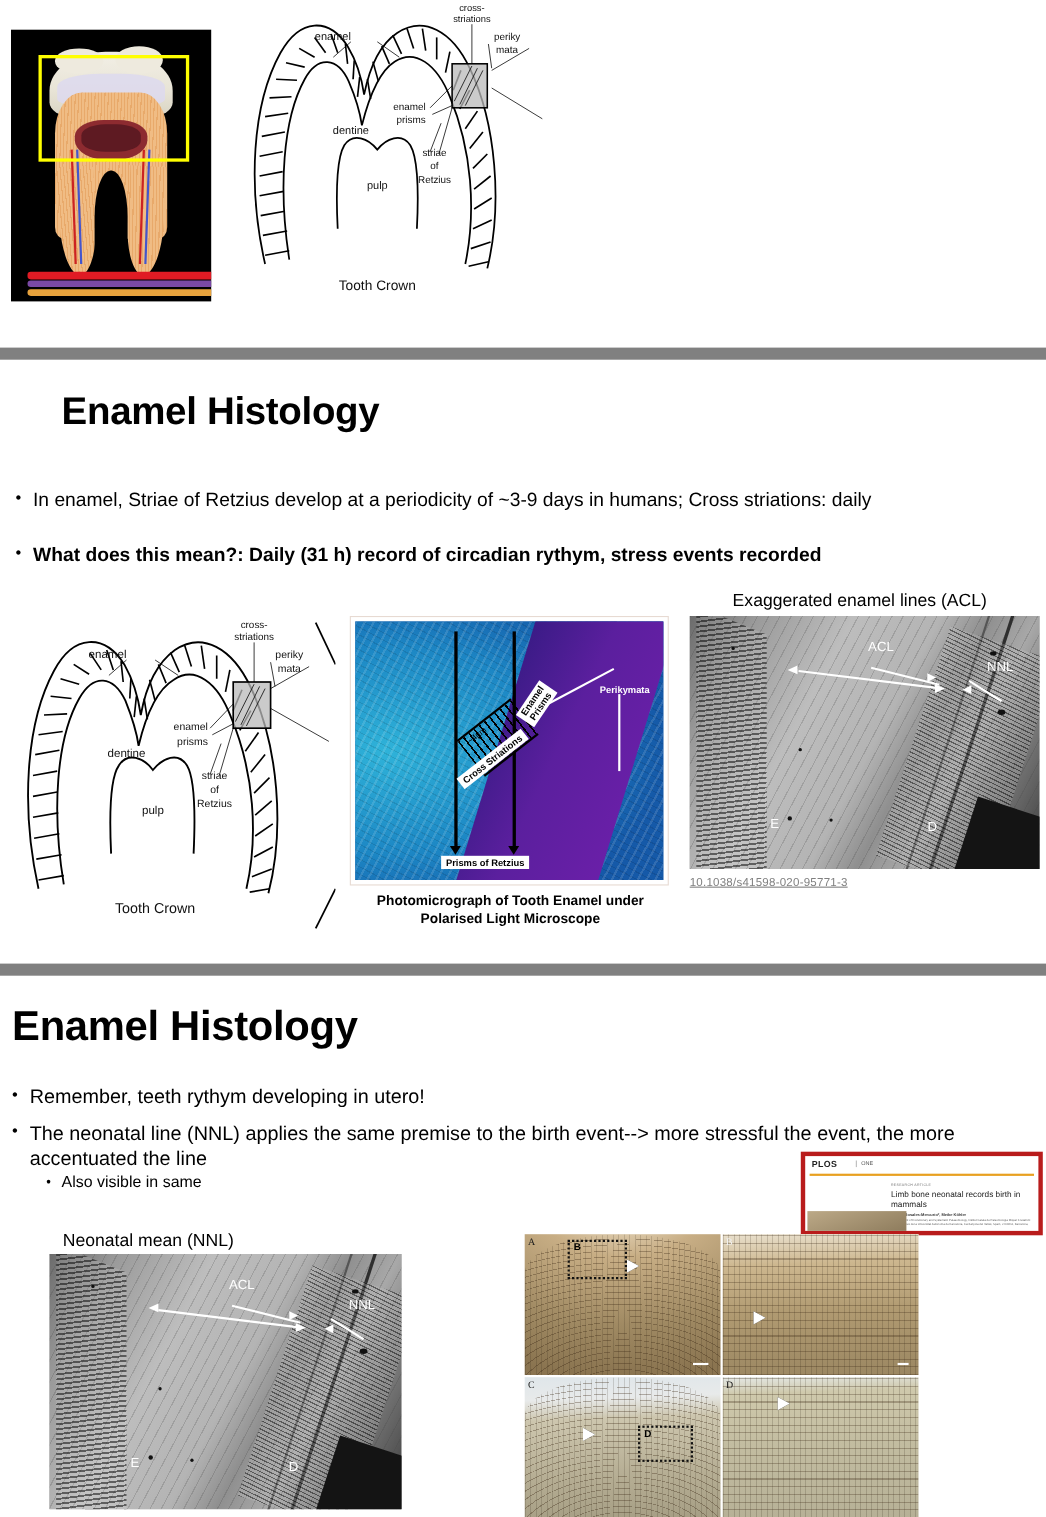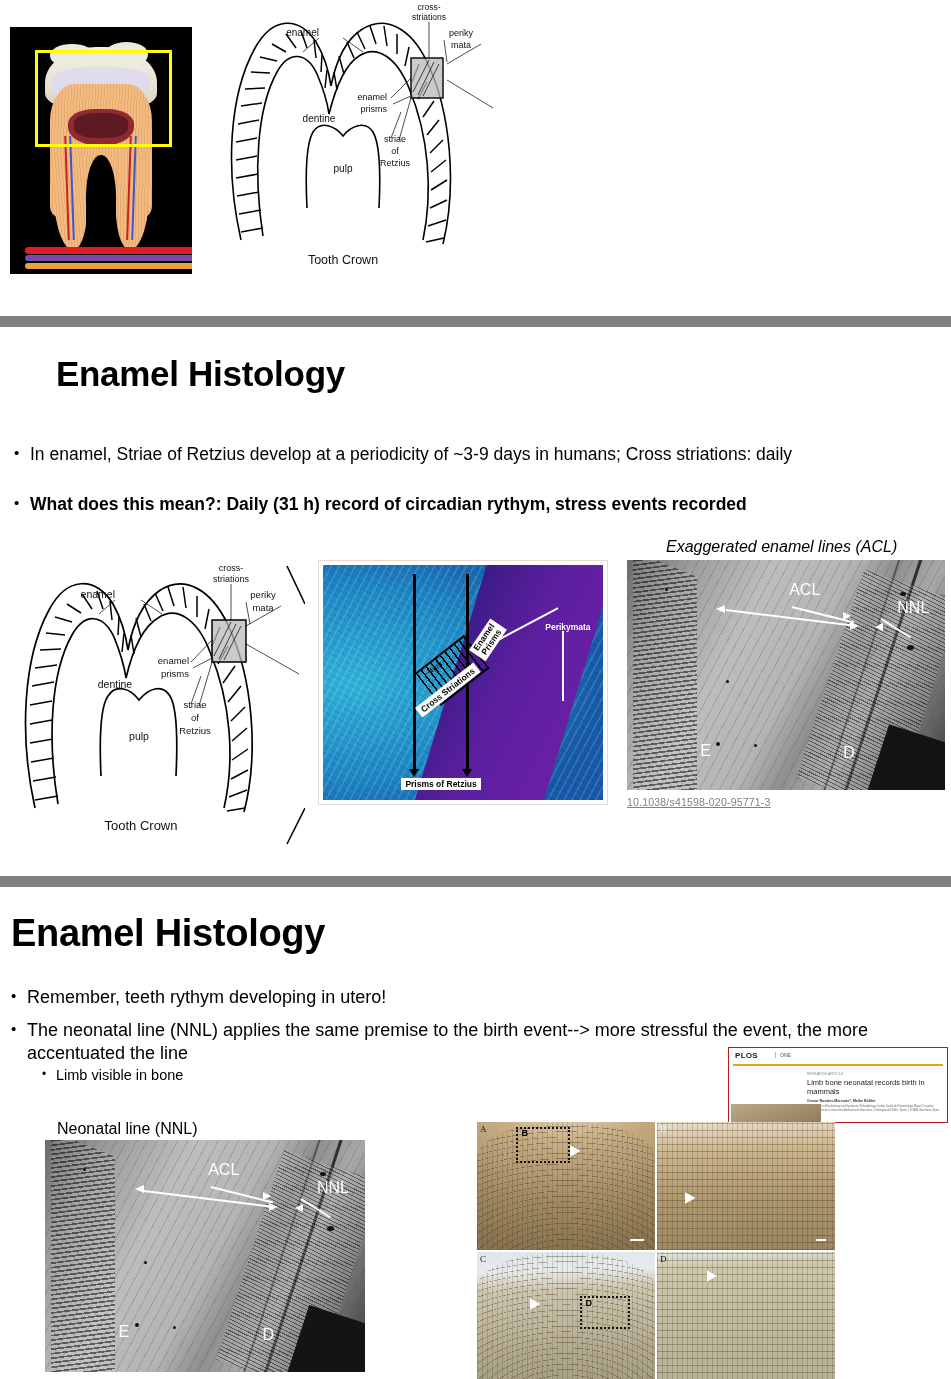--- a/index.html
+++ b/index.html
@@ -61,21 +61,21 @@
   #bullet-5 { left: 42px; top: 1066px; width: 400px; font-size: 14.5px; }
   #bullet-5 .dot { width: 14px; font-size: 12px; }
 
   
   .caption {
     position: absolute;
     color: #000000;
     font-size: 16px;
     white-space: nowrap;
   }
-  #caption-acl { left: 666px; top: 538px; font-style: italic; }
+  #caption-acl { left: 666px; top: 538px; }
   #caption-nnl { left: 57px; top: 1120px; }
 
   .doi-link {
     position: absolute;
     left: 627px; top: 796px;
     font-size: 10.5px;
     color: #808080;
     text-decoration: underline;
     letter-spacing: 0.2px;
   }
@@ -243,28 +243,28 @@
     position: absolute; inset: 0;
     background: repeating-linear-gradient(118deg, rgba(70,70,70,.22) 0 1px, rgba(0,0,0,0) 1px 9px);
   }
   .sem-speck { position: absolute; background: #111; border-radius: 50%; }
   .sem-arrow { position: absolute; background: #fff; height: 1.6px; }
   .sem-head {
     position: absolute; width: 0; height: 0;
     border-top: 4px solid transparent; border-bottom: 4px solid transparent;
   }
   .sem-lbl {
-    position: absolute; color: #ffffff; font-size: 16px;
+    position: absolute; color: #ffffff; font-size: 12px;
     font-family: "Liberation Sans", sans-serif; white-space: nowrap; text-align: right;
   }
 
   
   #plos-thumb {
     position: absolute; left: 728px; top: 1047px; width: 220px; height: 76px;
-    background: #ffffff; border: 1px solid #b91c1c; overflow: hidden;
+    background: #ffffff; border: 4px solid #b91c1c; overflow: hidden;
   }
   .plos-head { position: relative; height: 17px; }
   .plos-logo {
     position: absolute; left: 6px; top: 3px; font-size: 8px; font-weight: bold;
     color: #222; letter-spacing: .3px;
   }
   .plos-badge {
     position: absolute; left: 46px; top: 3.5px; font-size: 5px; color: #555;
     border-left: 1px solid #bbb; padding-left: 4px;
   }
@@ -576,20 +576,24 @@
       <div class="pm-tag prisms">
         <span>Enamel</span><br>
         <span>Prisms</span>
       </div>
 
       <div class="pm-leader l1"></div>
       <div class="pm-leader l2"></div>
       <div class="pm-tag peri">Perikymata</div>
     </div>
   </div>
+  <div id="photomicro-caption">
+    <span>Photomicrograph of Tooth Enamel under</span><br>
+    <span>Polarised Light Microscope</span>
+  </div>
 
   <div class="caption" id="caption-acl">Exaggerated enamel lines (ACL)</div>
   <div class="sem-img" id="sem-acl">
     <div class="sem-base"></div>
     <div class="sem-lines"></div>
     <div class="sem-prisms"></div>
     <div class="sem-dej2"></div>
     <div class="sem-dej"></div>
     <div class="sem-dentin"></div>
     <div class="sem-darkcorner"></div>
@@ -622,24 +626,24 @@
   <div class="bullet" id="bullet-3">
     <span class="dot">•</span>
     <span class="txt">Remember, teeth rythym developing in utero!</span>
   </div>
   <div class="bullet" id="bullet-4">
     <span class="dot">•</span>
     <span class="txt">The neonatal line (NNL) applies the same premise to the birth event--&gt; more stressful the event, the more accentuated the line</span>
   </div>
   <div class="bullet" id="bullet-5">
     <span class="dot">•</span>
-    <span class="txt">Limb visible in bone</span>
-  </div>
-
-  <div class="caption" id="caption-nnl">Neonatal line (NNL)</div>
+    <span class="txt">Also visible in same</span>
+  </div>
+
+  <div class="caption" id="caption-nnl">Neonatal mean (NNL)</div>
   <div class="sem-img" id="sem-nnl">
     <div class="sem-base"></div>
     <div class="sem-lines"></div>
     <div class="sem-prisms"></div>
     <div class="sem-dej2"></div>
     <div class="sem-dej"></div>
     <div class="sem-dentin"></div>
     <div class="sem-darkcorner"></div>
     <div class="sem-speck" style="left:12%;top:12%;width:3px;height:3px;"></div>
     <div class="sem-speck" style="left:31%;top:52%;width:3px;height:3px;"></div>

